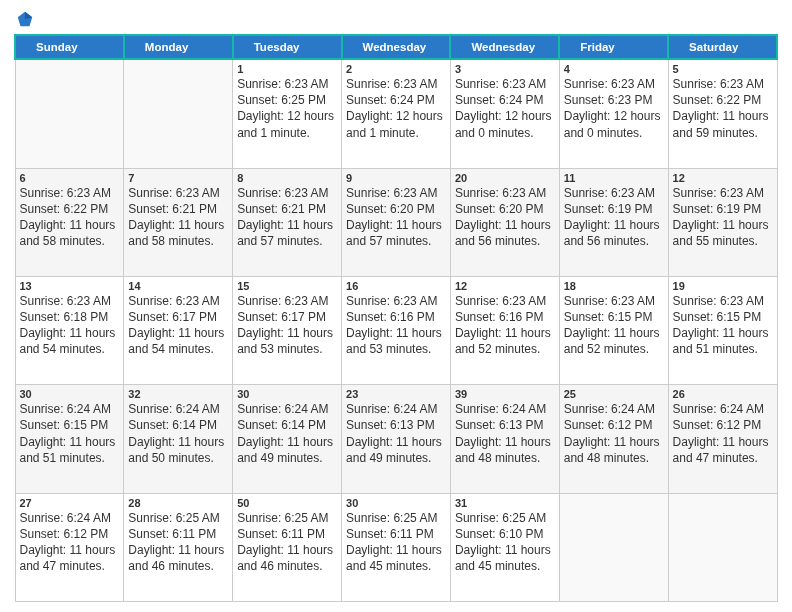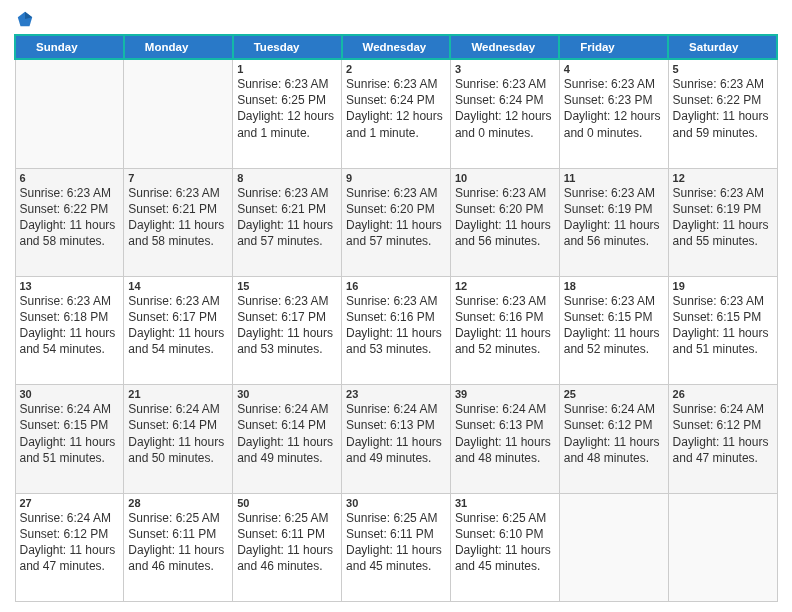--- a/index.html
+++ b/index.html
@@ -191,21 +191,21 @@
 and 57 minutes.</div>
           </td>
           <td>
             <span class="day-num">9</span>
             <div class="day-info" style="white-space: pre-line;">Sunrise: 6:23 AM
 Sunset: 6:20 PM
 Daylight: 11 hours
 and 57 minutes.</div>
           </td>
           <td>
-            <span class="day-num">10</span>
+            <span class="day-num">20</span>
             <div class="day-info" style="white-space: pre-line;">Sunrise: 6:23 AM
 Sunset: 6:20 PM
 Daylight: 11 hours
 and 56 minutes.</div>
           </td>
           <td>
             <span class="day-num">11</span>
             <div class="day-info" style="white-space: pre-line;">Sunrise: 6:23 AM
 Sunset: 6:19 PM
 Daylight: 11 hours
@@ -272,21 +272,21 @@
         </tr>
         <tr>
           <td>
             <span class="day-num">30</span>
             <div class="day-info" style="white-space: pre-line;">Sunrise: 6:24 AM
 Sunset: 6:15 PM
 Daylight: 11 hours
 and 51 minutes.</div>
           </td>
           <td>
-            <span class="day-num">21</span>
+            <span class="day-num">32</span>
             <div class="day-info" style="white-space: pre-line;">Sunrise: 6:24 AM
 Sunset: 6:14 PM
 Daylight: 11 hours
 and 50 minutes.</div>
           </td>
           <td>
             <span class="day-num">30</span>
             <div class="day-info" style="white-space: pre-line;">Sunrise: 6:24 AM
 Sunset: 6:14 PM
 Daylight: 11 hours

